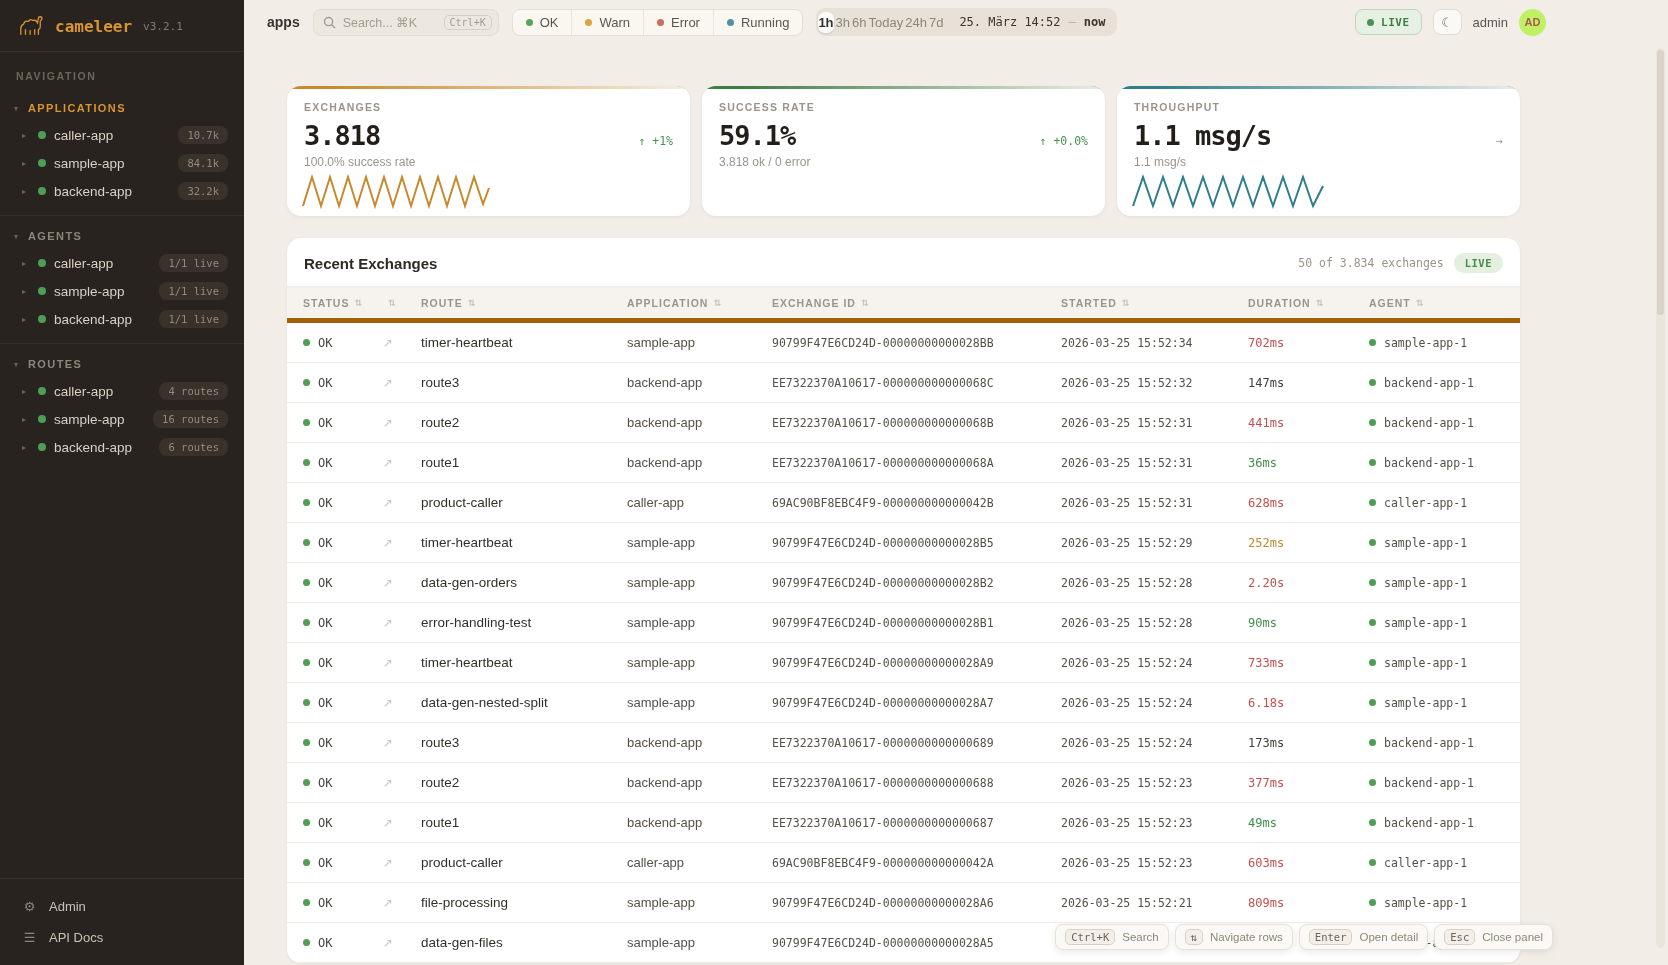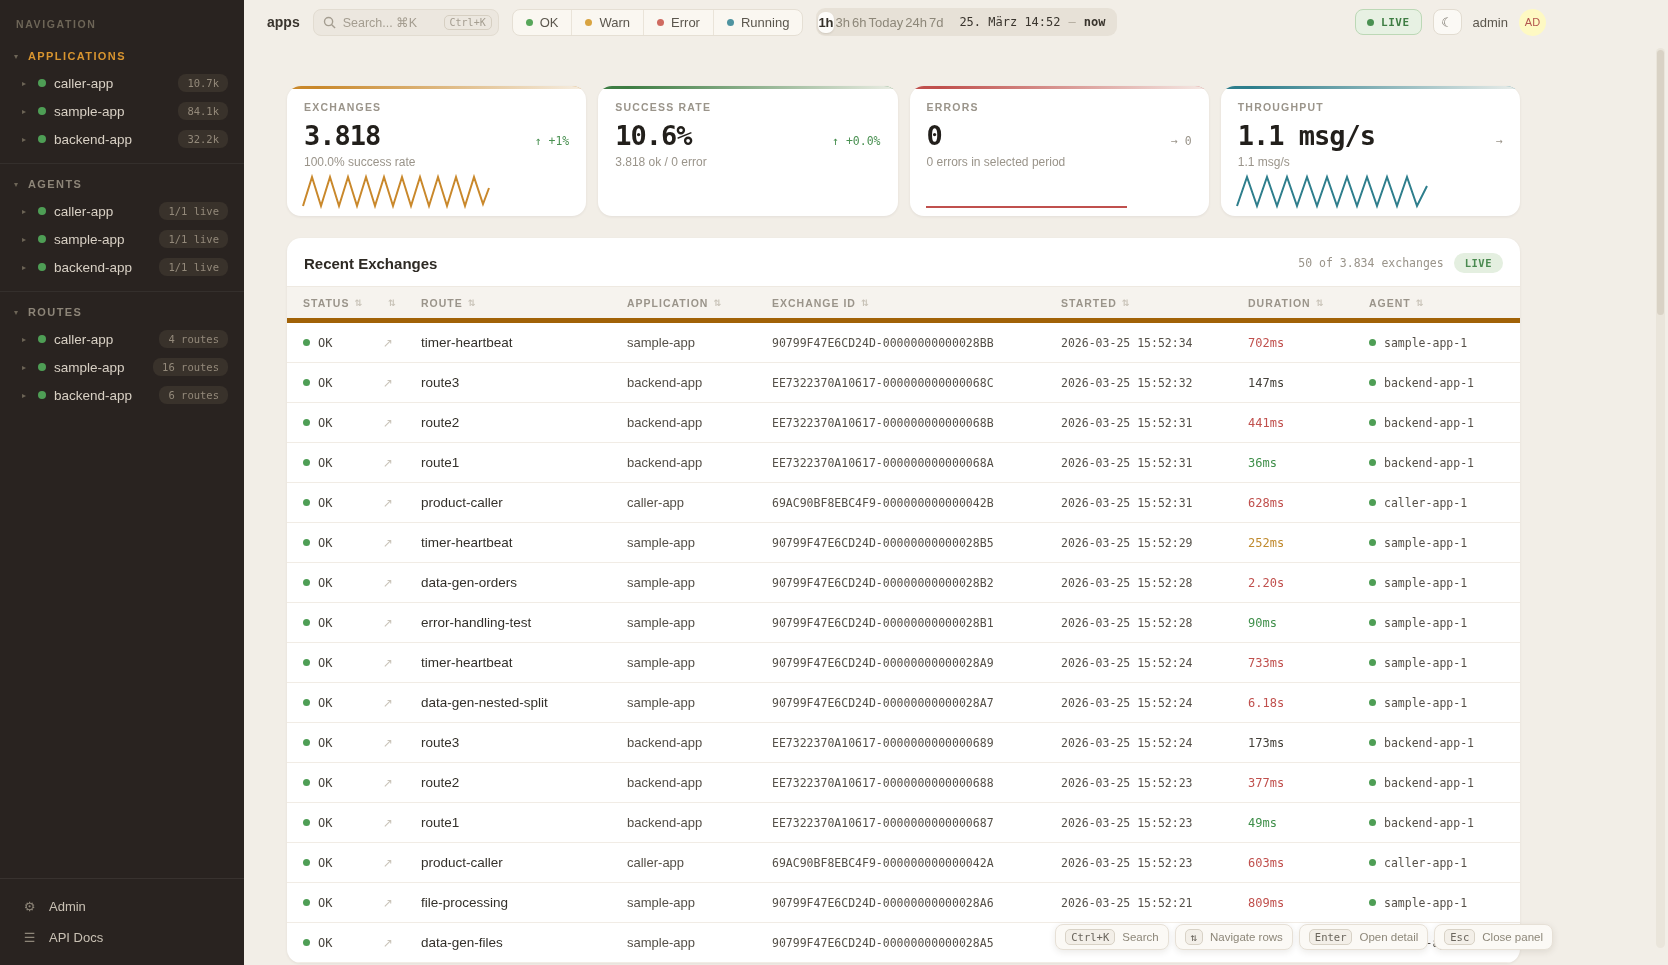--- a/index.html
+++ b/index.html
@@ -50,21 +50,21 @@
   .time-btn.active { background:#fdfcfa; color:#35312a; font-weight:bold; box-shadow:0 1px 2px rgba(40,30,20,.12); }
   .time-range { display:flex; align-items:center; gap:8px; margin-left:14px; font-family:"DejaVu Sans Mono",monospace; font-size:12px; color:#3a352e; cursor:pointer; }
   .time-sep { color:#b0a99c; }
   .time-now { font-weight:bold; }
   .top-right { margin-left:auto; display:flex; align-items:center; gap:11px; }
   .live-btn { display:flex; align-items:center; gap:7px; height:26px; padding:0 11px; background:#e7f1e3; border:1px solid #bcd8b6; border-radius:8px; cursor:pointer; }
   .live-btn .cdot { width:7px; height:7px; border-radius:50%; background:#4a9152; }
   .live-label { font-family:"DejaVu Sans Mono",monospace; font-size:11px; font-weight:bold; color:#3e7d43; letter-spacing:.5px; }
   .moon-btn { width:29px; height:26px; background:#fbf9f5; border:1px solid #e2dcd1; border-radius:8px; display:flex; align-items:center; justify-content:center; color:#6a655c; font-size:13px; cursor:pointer; }
   .user-name { font-size:13px; color:#5b564d; cursor:pointer; }
-  .avatar { width:27px; height:27px; border-radius:50%; background:#fef9c3; color:#b2554f; font-size:11px; font-weight:normal; display:flex; align-items:center; justify-content:center; cursor:pointer; }
+  .avatar { width:27px; height:27px; border-radius:50%; background:#bef264; color:#b2554f; font-size:11px; font-weight:bold; display:flex; align-items:center; justify-content:center; cursor:pointer; }
 
   
   .content { margin:42px 0 0 43px; width:1233px; }
   .cards { display:flex; gap:12px; height:130px; margin-bottom:22px; }
   .card { flex:1; background:#fff; border-radius:14px; box-shadow:0 1px 3px rgba(45,35,22,.07); position:relative; padding:15px 17px 8px; overflow:hidden; }
   .card-accent { position:absolute; top:0; left:0; right:0; height:3px; }
   .card-accent::after { content:""; position:absolute; inset:0; background:linear-gradient(90deg, transparent 10%, rgba(250,247,242,.92)); }
   .card-title { font-size:10.5px; font-weight:bold; letter-spacing:1.2px; color:#9a948a; margin-bottom:7px; }
   .card-valrow { display:flex; align-items:baseline; justify-content:space-between; }
   .card-value { font-family:"DejaVu Sans Mono",monospace; font-size:27px; font-weight:bold; color:#221f1b; letter-spacing:-1px; white-space:nowrap; }
@@ -102,20 +102,27 @@
   .hint-label { font-size:11.5px; color:#8d8779; white-space:nowrap; }
 
   
   .scrollbar { position:fixed; right:3px; top:48px; width:9px; height:900px; background:#eae5db; border-radius:5px; }
   .scroll-thumb { position:absolute; top:2px; left:1px; width:7px; height:265px; background:#d9d2c5; border-radius:4px; cursor:grab; }
 </style>
 </head>
 <body>
 
 <aside class="sidebar">
+  <div class="logo-row">
+    <svg width="30" height="24" viewBox="0 0 32 26" fill="none" stroke="#d9952f" stroke-width="1.4" stroke-linecap="round" stroke-linejoin="round">
+      <path d="M5 22 L5 16 Q5 12 8 11 Q9 7 13 8 Q15 5 18 7 Q22 6 23 10 L24 5 Q24 3 26 3 Q28 3 28 5 L26 8 L26 14 Q26 16 24 17 L24 22 M10 22 L10 17 M15 22 L15 18 M20 22 L20 17"></path>
+    </svg>
+    <span class="logo-name">cameleer</span>
+    <span class="logo-ver">v3.2.1</span>
+  </div>
 
 
   <div class="nav-label">NAVIGATION</div>
 
   <div class="side-section first">
     <div class="sec-head">
       <span class="sec-caret">▾</span>
       <span class="sec-label accent">APPLICATIONS</span>
     </div>
 
@@ -293,38 +300,26 @@
         <div class="card-sub">100.0% success rate</div>
         <svg class="card-spark" width="190" height="40" viewBox="0 0 190 40">
           <polyline fill="none" stroke-width="2" points="2,36 11,7 20,36 29,7 38,36 47,7 56,36 65,7 74,36 83,7 92,36 101,7 110,36 119,7 128,36 137,7 146,36 155,7 164,36 173,7 182,34 188,18" stroke="#c9882b"></polyline>
         </svg>
       </div>
 
       <div class="card">
         <div class="card-accent" style="background: rgb(62, 125, 67);"></div>
         <div class="card-title">SUCCESS RATE</div>
         <div class="card-valrow">
-          <span class="card-value">10.6%</span>
+          <span class="card-value">59.1%</span>
           <span class="card-trend" style="color: rgb(74, 145, 82);">↑ +0.0%</span>
         </div>
         <div class="card-sub">3.818 ok / 0 error</div>
       </div>
 
-      <div class="card">
-        <div class="card-accent" style="background: rgb(192, 80, 77);"></div>
-        <div class="card-title">ERRORS</div>
-        <div class="card-valrow">
-          <span class="card-value">0</span>
-          <span class="card-trend" style="color: rgb(154, 148, 138);">→ 0</span>
-        </div>
-        <div class="card-sub">0 errors in selected period</div>
-        <svg class="card-spark" width="205" height="40" viewBox="0 0 205 40">
-          <line x1="2" y1="37" x2="203" y2="37" stroke-width="2" stroke="#c0504d"></line>
-        </svg>
-      </div>
 
       <div class="card">
         <div class="card-accent" style="background: rgb(46, 126, 140);"></div>
         <div class="card-title">THROUGHPUT</div>
         <div class="card-valrow">
           <span class="card-value">1.1 msg/s</span>
           <span class="card-trend" style="color: rgb(154, 148, 138);">→</span>
         </div>
         <div class="card-sub">1.1 msg/s</div>
         <svg class="card-spark" width="200" height="40" viewBox="0 0 200 40">

